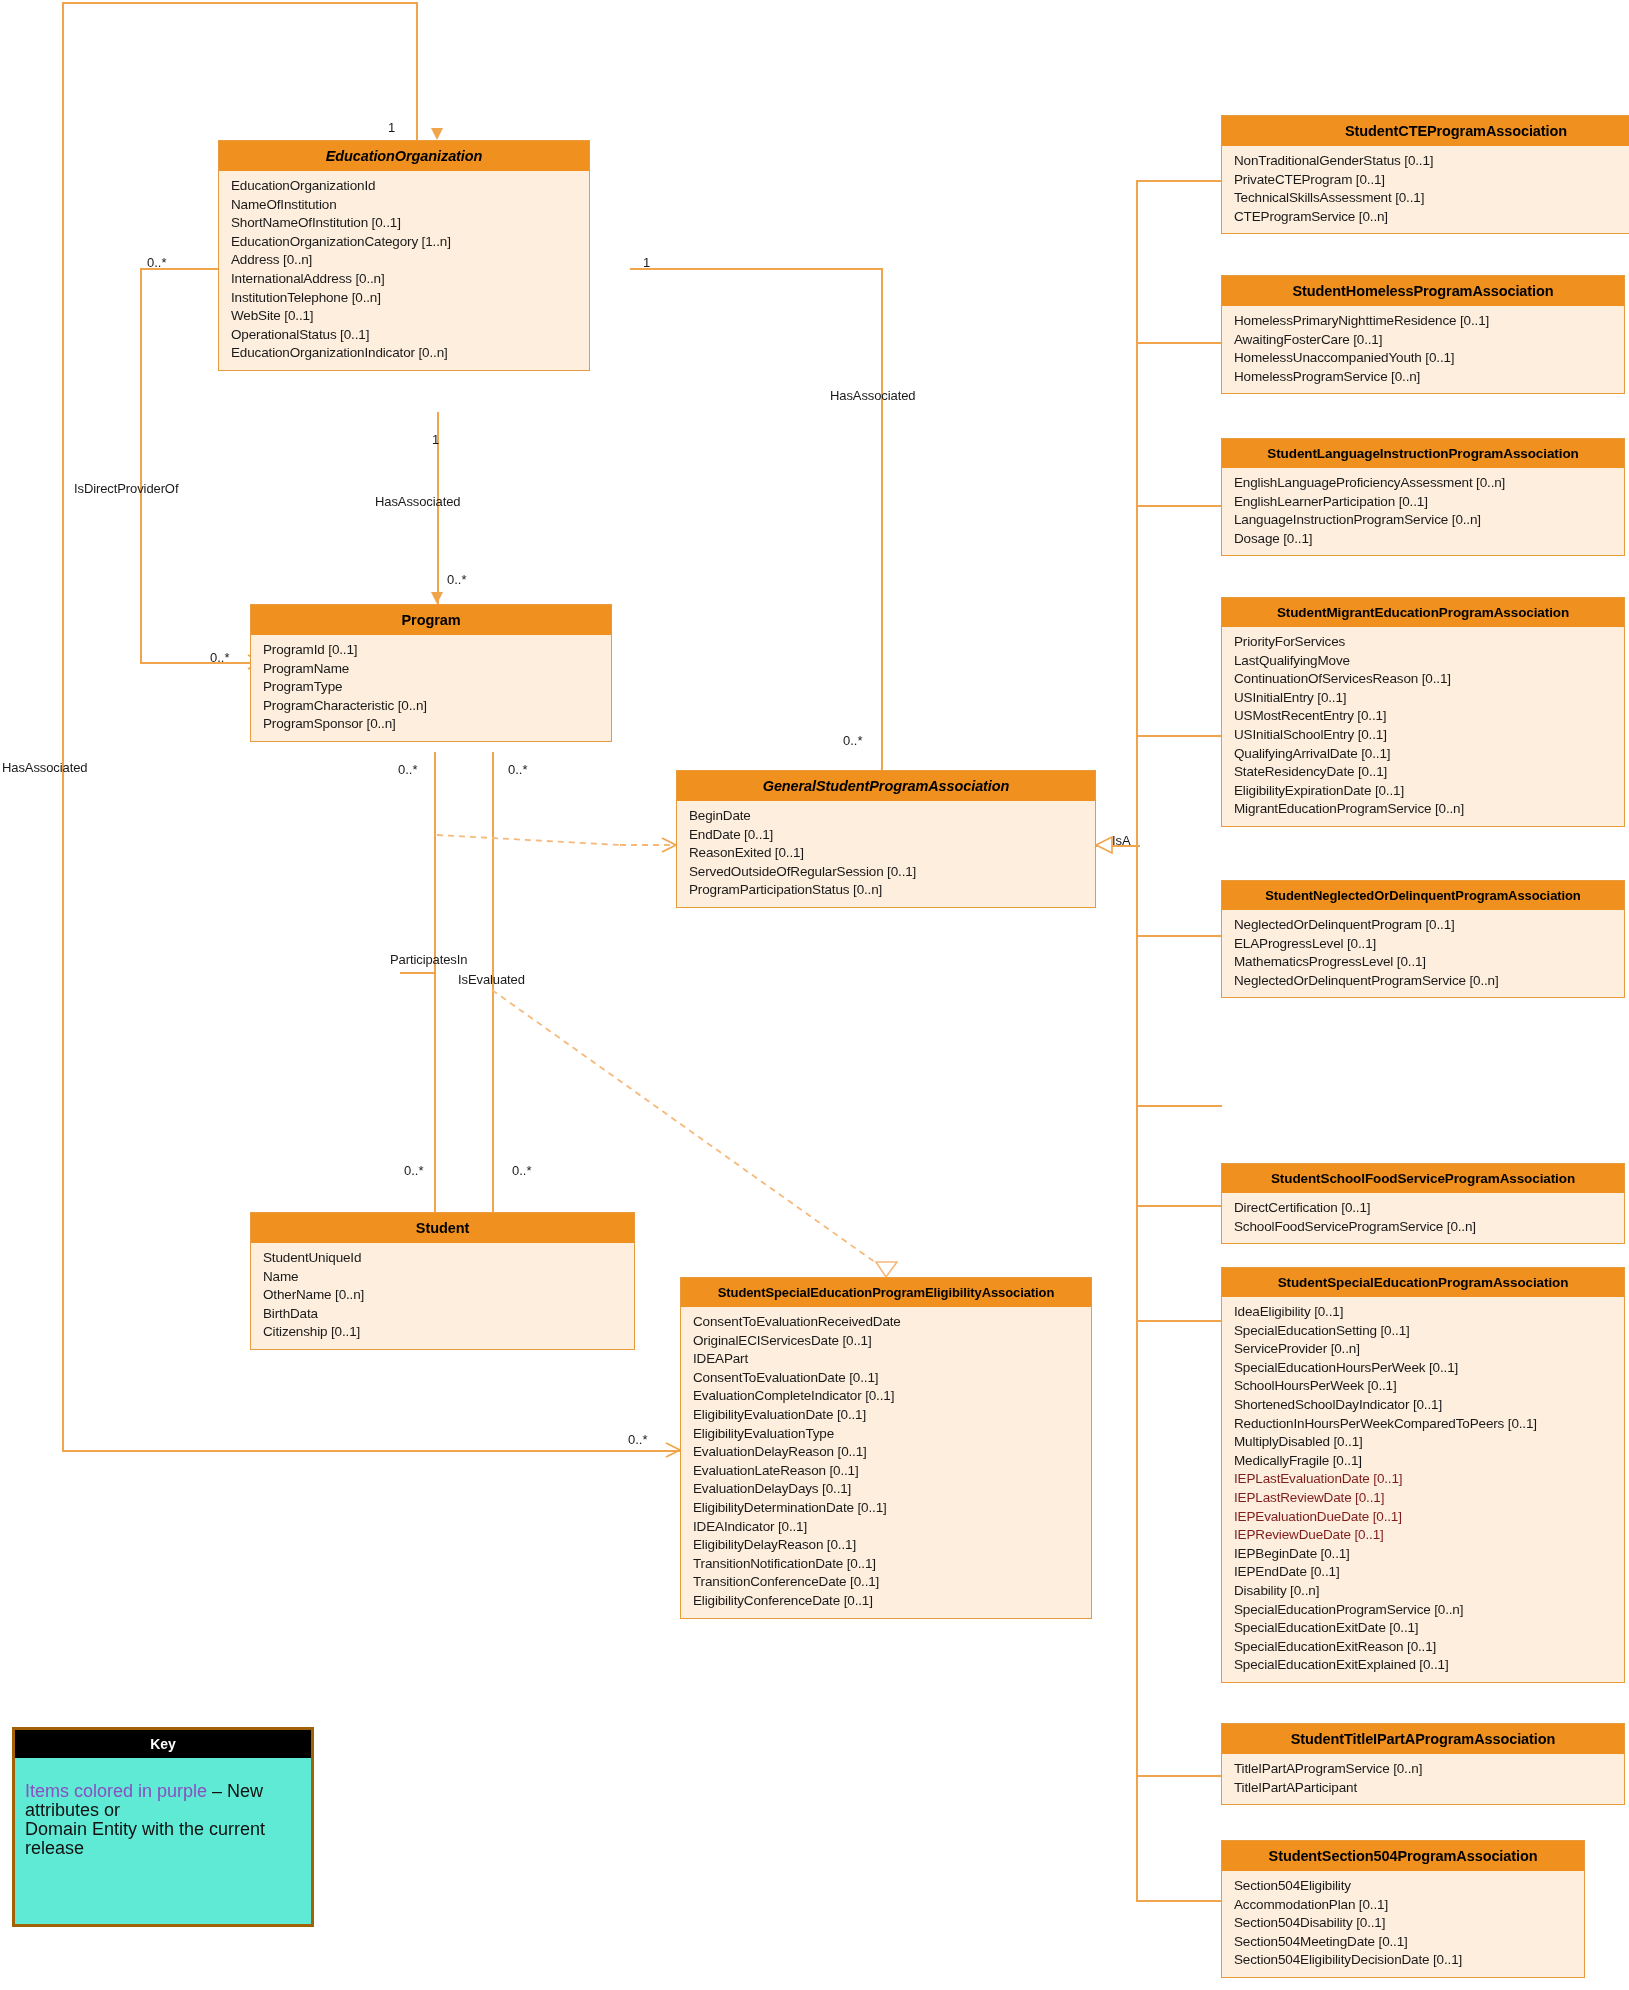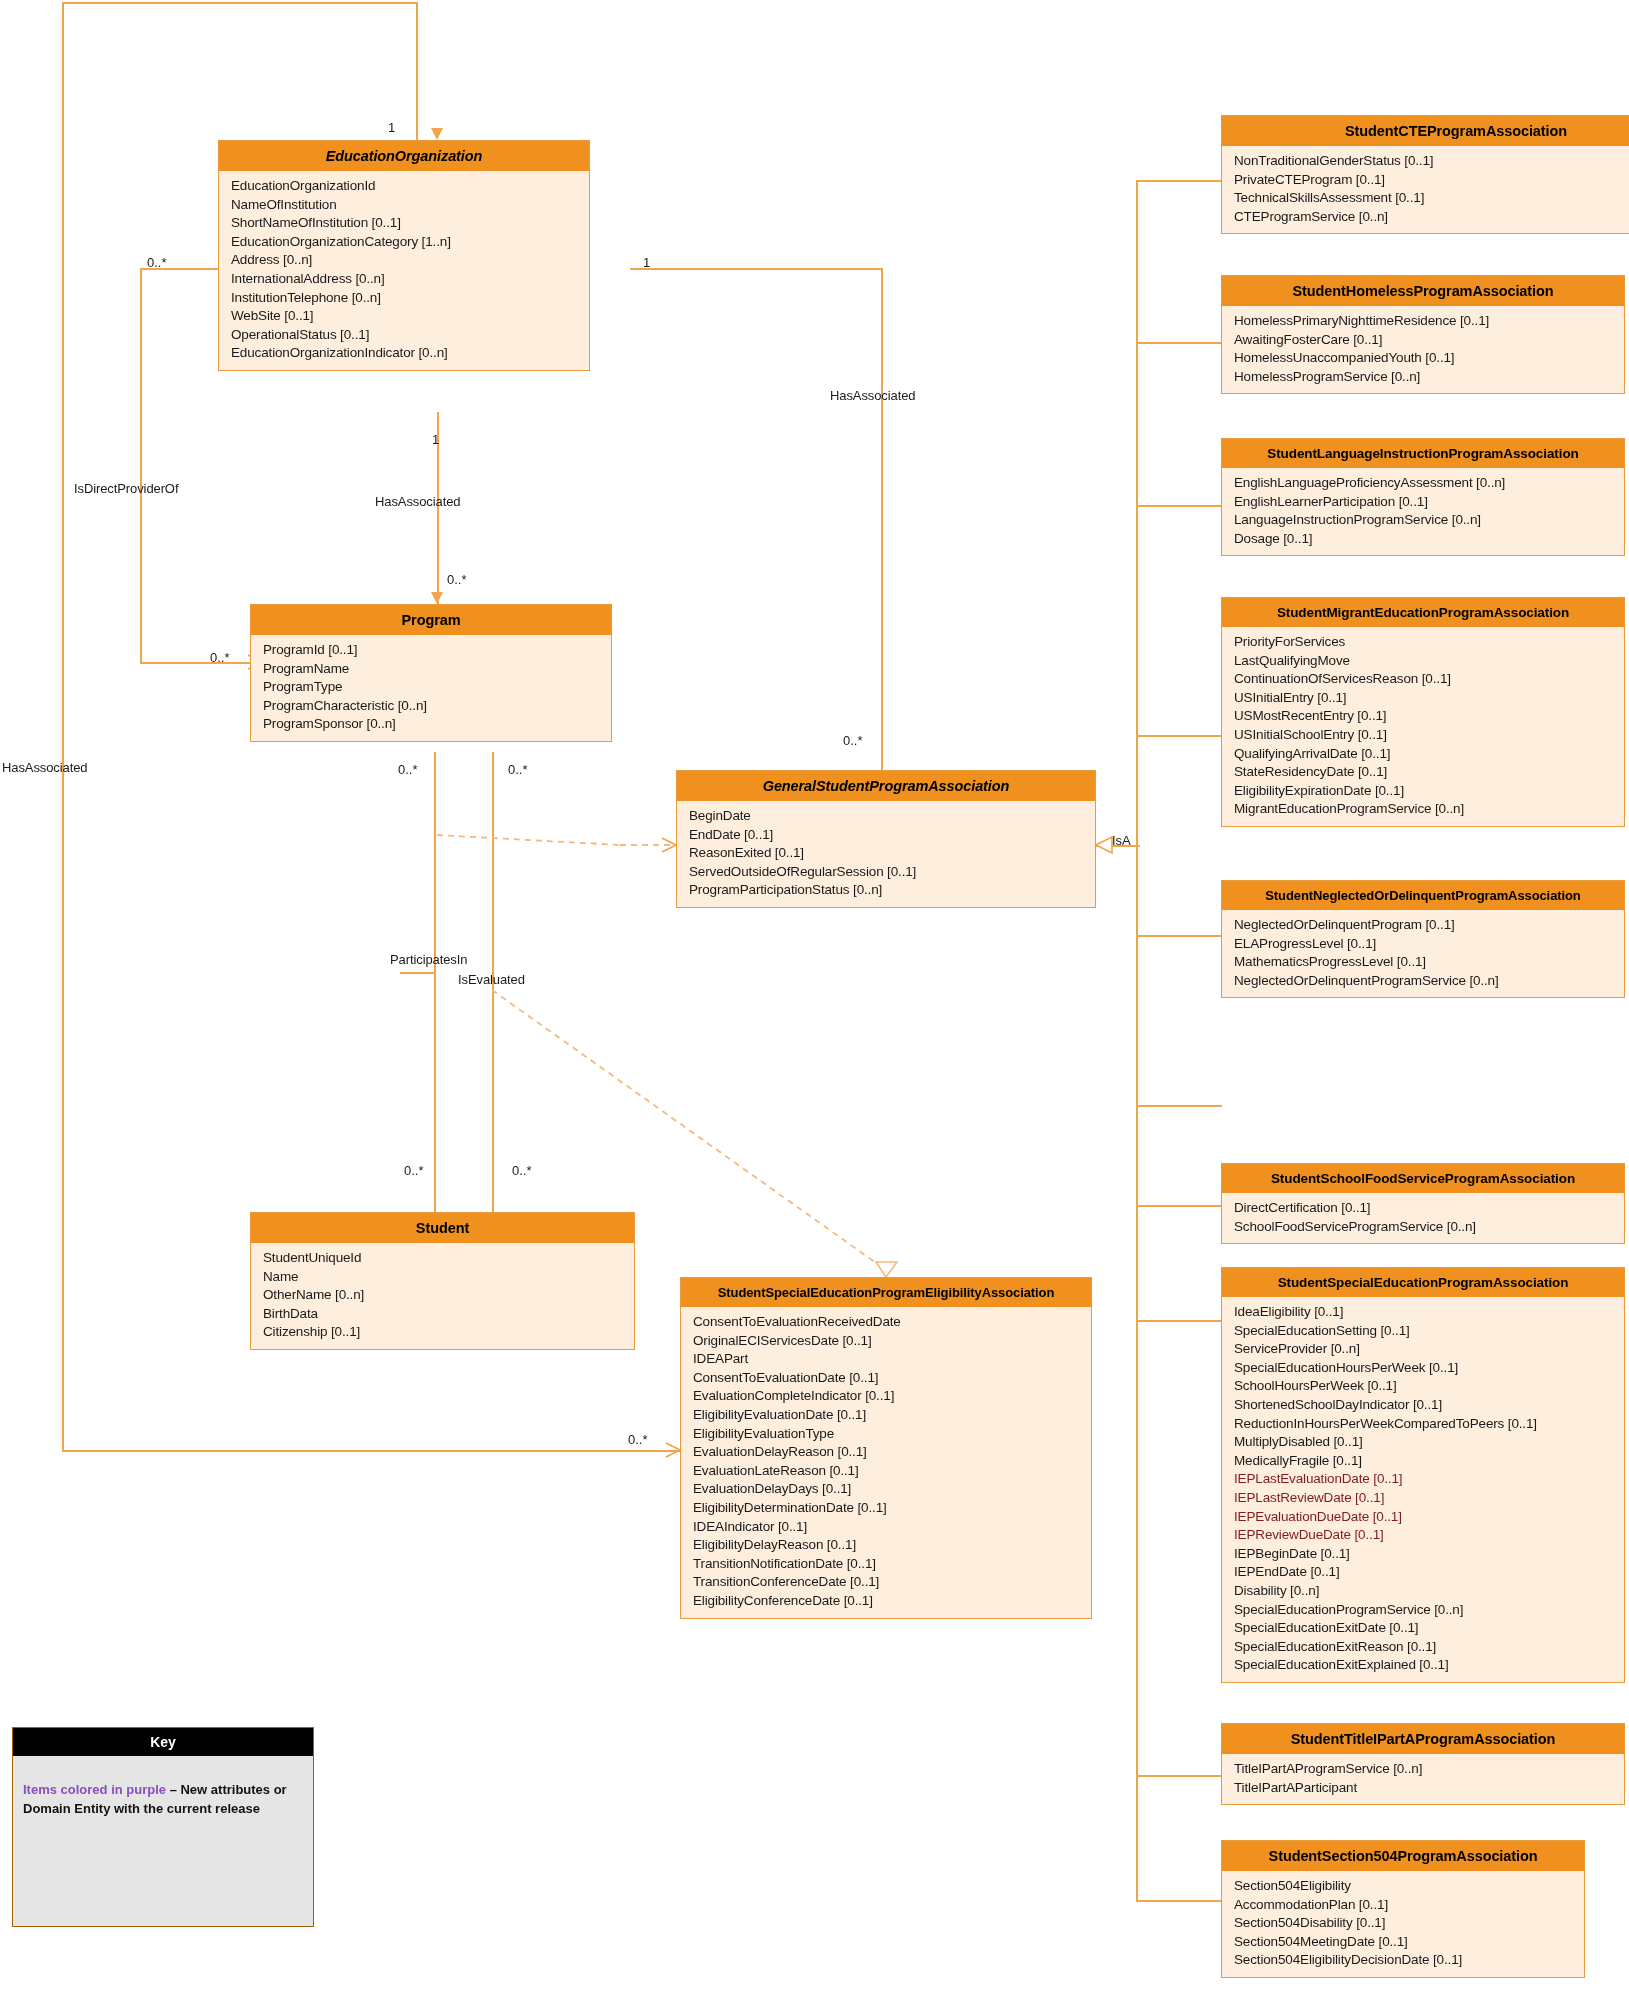--- a/index.html
+++ b/index.html
@@ -46,37 +46,36 @@
     padding: 0 8px 0 12px;
     white-space: nowrap;
     letter-spacing: -0.15px;
   }
   .entity .attr.purple { color: #8killer; }
   .entity .attr.purple { color: #7f1d1d; }
 
   
   #key-box {
     position: absolute;
-    border: 1px solid #a16207;
-    background: #e5e5e5;
+    border: 3px solid #a16207;
+    background: #5eead4;
   }
   #key-box .k-title {
     background: #000000;
     color: #ffffff;
     font-weight: bold;
     font-size: 14px;
     text-align: center;
     padding: 6px 0;
   }
   #key-box .k-body {
     padding: 24px 10px 10px 10px;
-    font-size: 13px;
+    font-size: 18px;
     line-height: 19px;
     color: #111;
-    font-weight: bold;
   }
   #key-box .k-purple { color: #8a4fc0; }
 
   
   .ln { position: absolute; background: #F0A44B; }
   .lnh { height: 1.6px; }
   .lnv { width: 1.6px; }
 
   .lbl {
     position: absolute;

